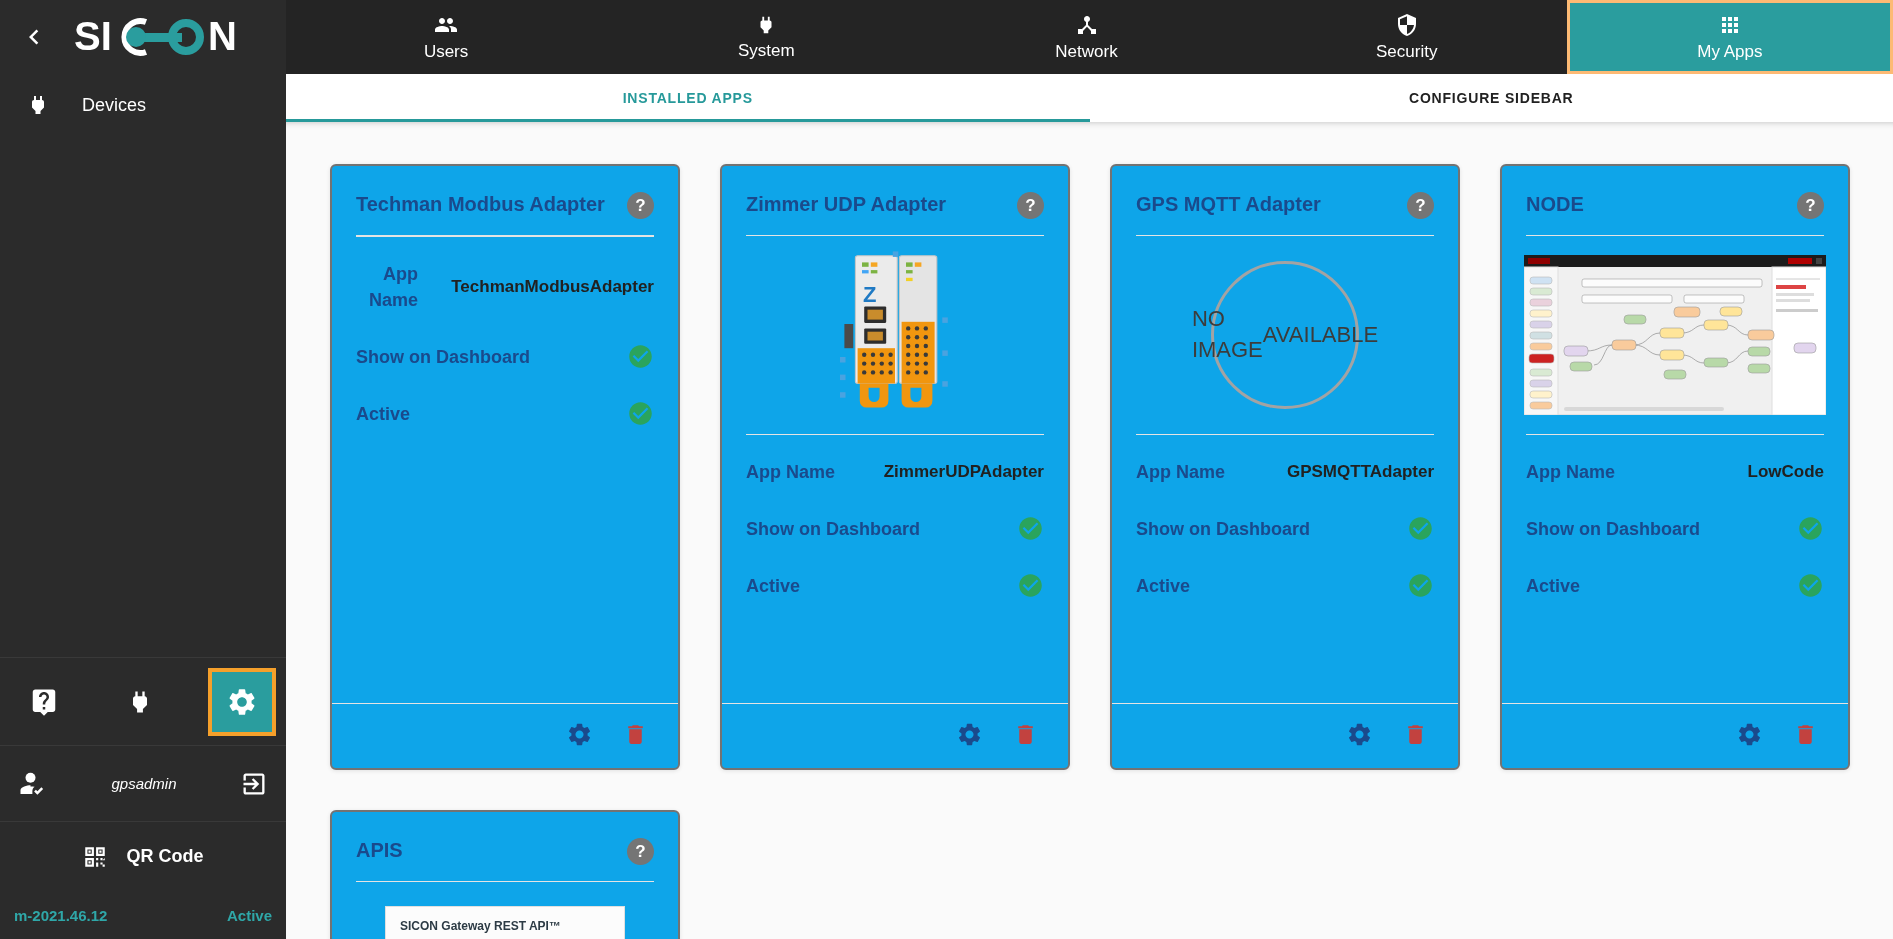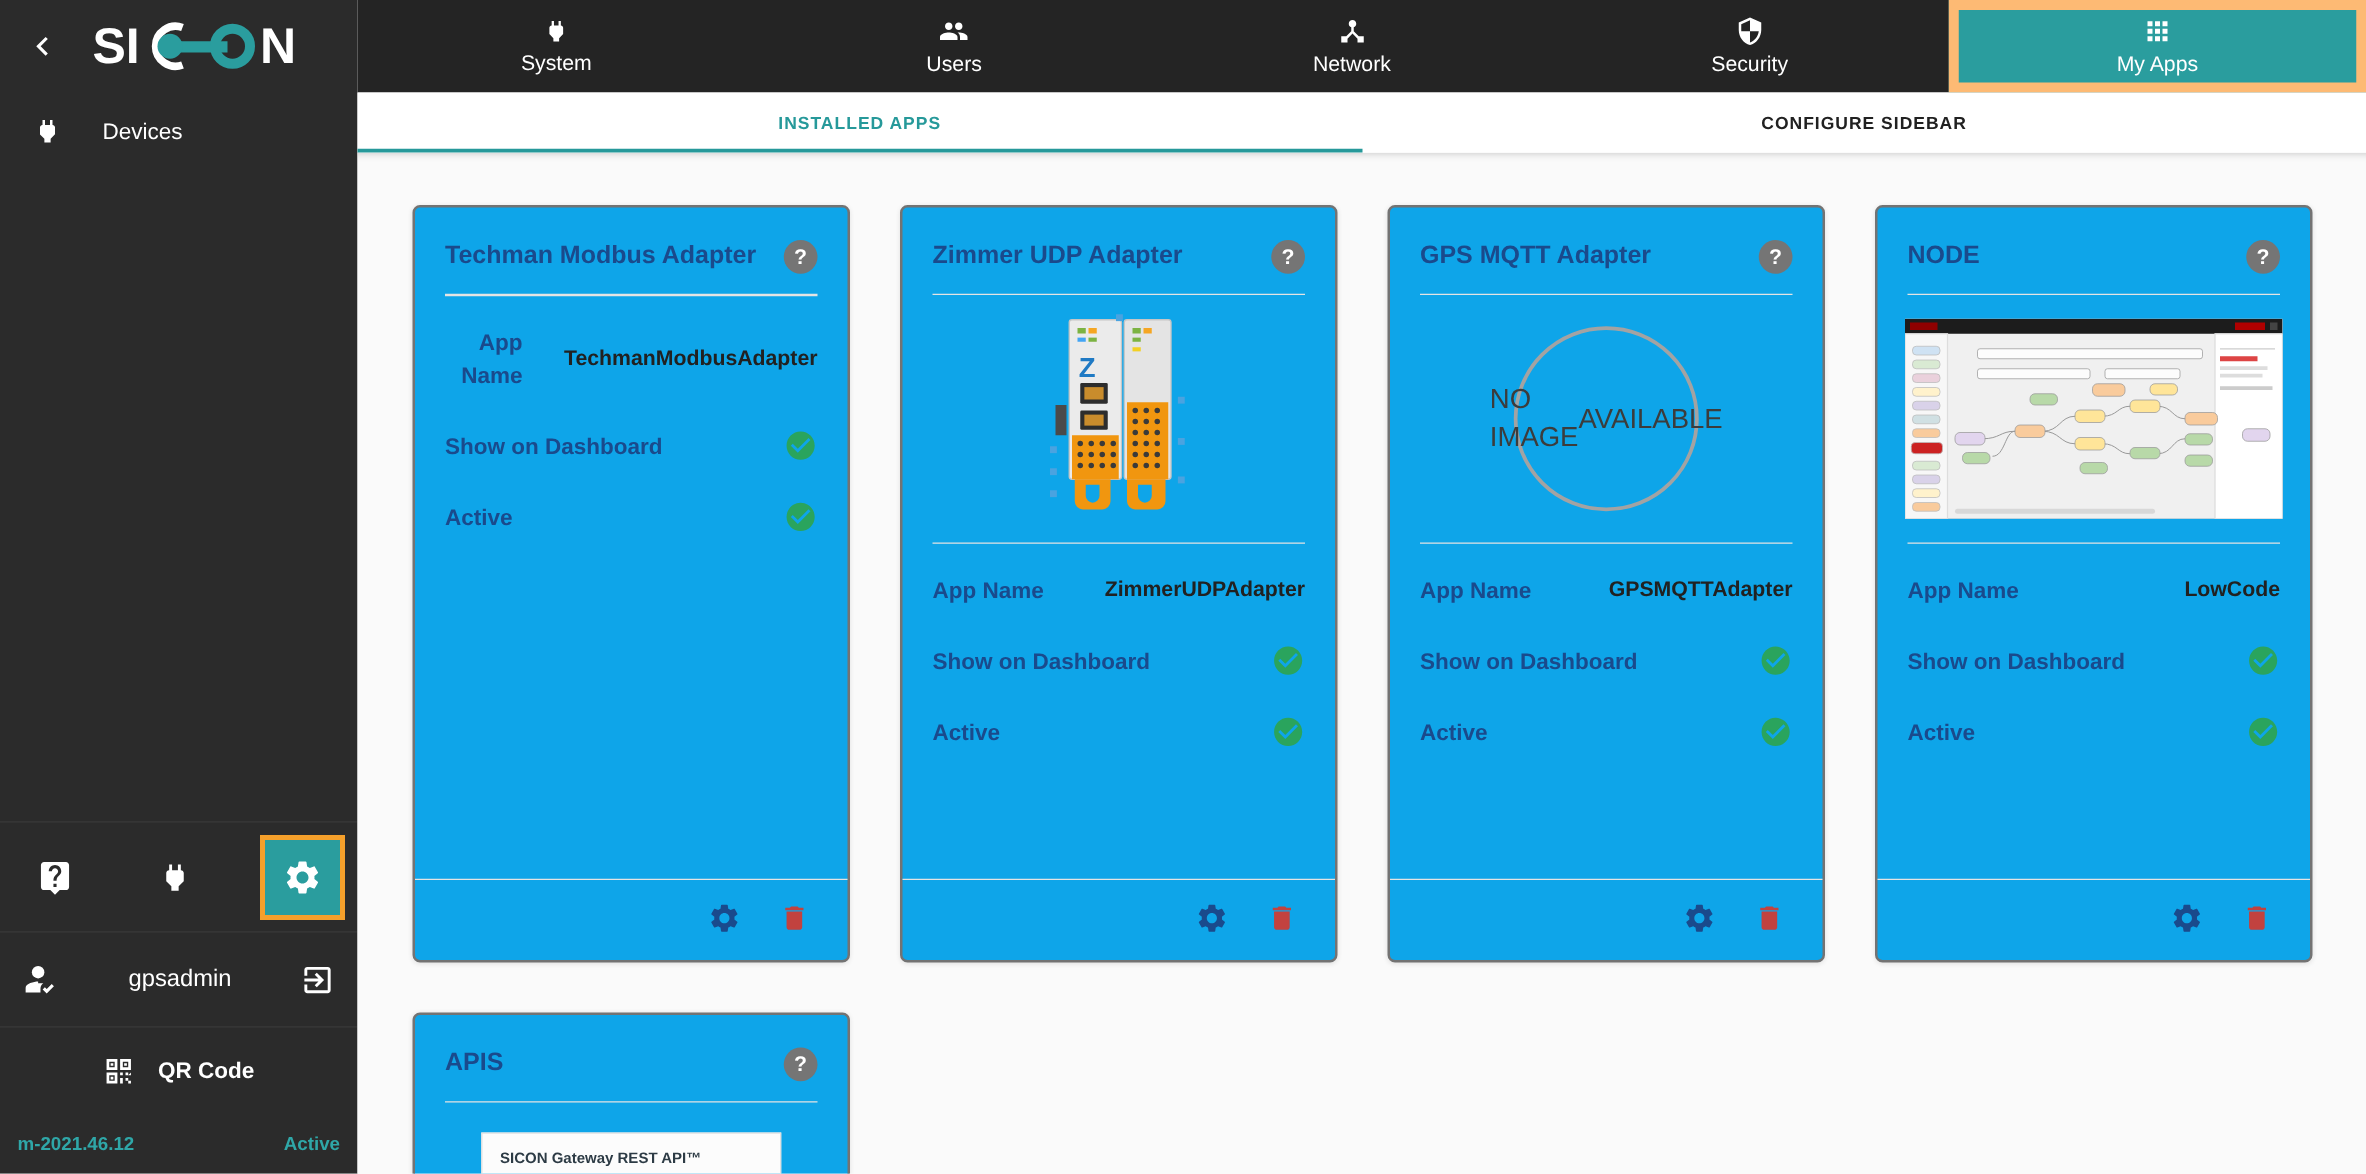--- a/index.html
+++ b/index.html
@@ -11,30 +11,30 @@
   .sidebar { width:286px; min-width:286px; background:#2b2b2b; display:flex; flex-direction:column; color:#fff; }
   .logo-row { height:74px; display:flex; align-items:center; padding:0 14px; gap:10px; }
   .chev-btn { width:40px; height:40px; display:flex; align-items:center; justify-content:center; cursor:pointer; }
   .logo-wrap { flex:1; display:flex; justify-content:center; padding-right:18px; }
   .side-item { height:62px; display:flex; align-items:center; gap:32px; padding:0 26px; font-size:18px; cursor:pointer; }
   .side-spacer { flex:1; }
   .side-icons-row { height:88px; display:flex; align-items:center; justify-content:space-between; padding:0 10px 0 16px; border-top:1px solid rgba(255,255,255,0.07); }
   .side-icon-btn { width:56px; height:56px; display:flex; align-items:center; justify-content:center; cursor:pointer; }
   .gear-active { width:68px; height:68px; background:#2a9d9e; border:4px solid #f5a02b; display:flex; align-items:center; justify-content:center; cursor:pointer; }
   .user-row { height:76px; display:flex; align-items:center; justify-content:space-between; padding:0 18px; border-top:1px solid rgba(255,255,255,0.07); }
-  .user-name { font-size:19px; }
+  .user-name { font-size:15px;font-style:italic; }
   .qr-row { height:70px; display:flex; align-items:center; justify-content:center; gap:18px; border-top:1px solid rgba(255,255,255,0.07); font-size:18px; font-weight:bold; cursor:pointer; }
   .version-row { height:48px; display:flex; align-items:center; justify-content:space-between; padding:0 14px; color:#2fa7a8; font-size:15px; font-weight:bold; }
 
   
   .main { flex:1; display:flex; flex-direction:column; min-width:0; }
   .topnav { height:74px; background:#242424; display:flex; }
   .nav-item { flex:1; display:flex; flex-direction:column; align-items:center; justify-content:center; gap:5px; color:#fff; cursor:pointer; height:100%; }
   .nav-item .nav-label { font-size:17px; }
-  .nav-item.active { background:#2a9d9e; border:8px solid #fdba74; }
+  .nav-item.active { background:#2a9d9e; border:3px solid #fdba74; }
 
   .tabbar { height:48px; background:#fff; display:flex; }
   .tab { flex:1; display:flex; align-items:center; justify-content:center; font-size:14px; font-weight:bold; letter-spacing:0.8px; cursor:pointer; position:relative; color:#212121; }
   .tab.active { color:#26999a; }
   .tab.active::after { content:""; position:absolute; left:0; right:0; bottom:0; height:3px; background:#26999a; }
 
   .content { flex:1; background:#fafafa; box-shadow:inset 0 7px 7px -7px rgba(0,0,0,0.25); padding:42px 0 0 44px; display:flex; flex-wrap:wrap; align-content:flex-start; overflow:hidden; }
 
   
   .card { width:350px; height:606px; background:#0ea5e9; border:2px solid #737373; border-radius:6px; box-shadow:0 1px 4px rgba(0,0,0,0.10); margin:0 40px 40px 0; display:flex; flex-direction:column; }
@@ -152,33 +152,33 @@
       <span>m-2021.46.12</span>
       <span>Active</span>
     </div>
   </aside>
 
   <div class="main">
 
     <nav class="topnav">
       <div class="nav-item">
         <span>
+          <svg width="24" height="24" viewBox="0 0 24 24">
+              <path d="M16 11c1.66 0 2.99-1.34 2.99-3S17.66 5 16 5c-1.66 0-3 1.34-3 3s1.34 3 3 3zm-8 0c1.66 0 2.99-1.34 2.99-3S9.66 5 8 5C6.34 5 5 6.34 5 8s1.34 3 3 3zm0 2c-2.33 0-7 1.17-7 3.5V19h14v-2.5c0-2.33-4.67-3.5-7-3.5zm8 0c-.29 0-.62.02-.97.05 1.16.84 1.97 1.97 1.97 3.45V19h6v-2.5c0-2.33-4.67-3.5-7-3.5z" fill="#fff"></path>
+            </svg>
+        </span>
+        <span class="nav-label">Users</span>
+      </div>
+      <div class="nav-item">
+        <span>
           <svg width="22" height="22" viewBox="0 0 24 24">
               <path d="M16.01 7 16 3h-2v4h-4V3H8v4h-.01C6.9 6.99 6 7.89 6 8.98v5.52L9.5 18v3h5v-3l3.5-3.51V8.98c0-1.09-.9-1.99-1.99-1.98z" fill="#fff"></path>
             </svg>
         </span>
         <span class="nav-label">System</span>
-      </div>
-      <div class="nav-item">
-        <span>
-          <svg width="24" height="24" viewBox="0 0 24 24">
-              <path d="M16 11c1.66 0 2.99-1.34 2.99-3S17.66 5 16 5c-1.66 0-3 1.34-3 3s1.34 3 3 3zm-8 0c1.66 0 2.99-1.34 2.99-3S9.66 5 8 5C6.34 5 5 6.34 5 8s1.34 3 3 3zm0 2c-2.33 0-7 1.17-7 3.5V19h14v-2.5c0-2.33-4.67-3.5-7-3.5zm8 0c-.29 0-.62.02-.97.05 1.16.84 1.97 1.97 1.97 3.45V19h6v-2.5c0-2.33-4.67-3.5-7-3.5z" fill="#fff"></path>
-            </svg>
-        </span>
-        <span class="nav-label">Users</span>
       </div>
       <div class="nav-item">
         <span>
           <svg width="24" height="24" viewBox="0 0 24 24">
               <path d="M17 16l-4-4V8.82C14.16 8.4 15 7.3 15 6c0-1.66-1.34-3-3-3S9 4.34 9 6c0 1.3.84 2.4 2 2.82V12l-4 4H3v5h5v-3.05l4-4.2 4 4.2V21h5v-5h-4z" fill="#fff"></path>
             </svg>
         </span>
         <span class="nav-label">Network</span>
       </div>
       <div class="nav-item">

